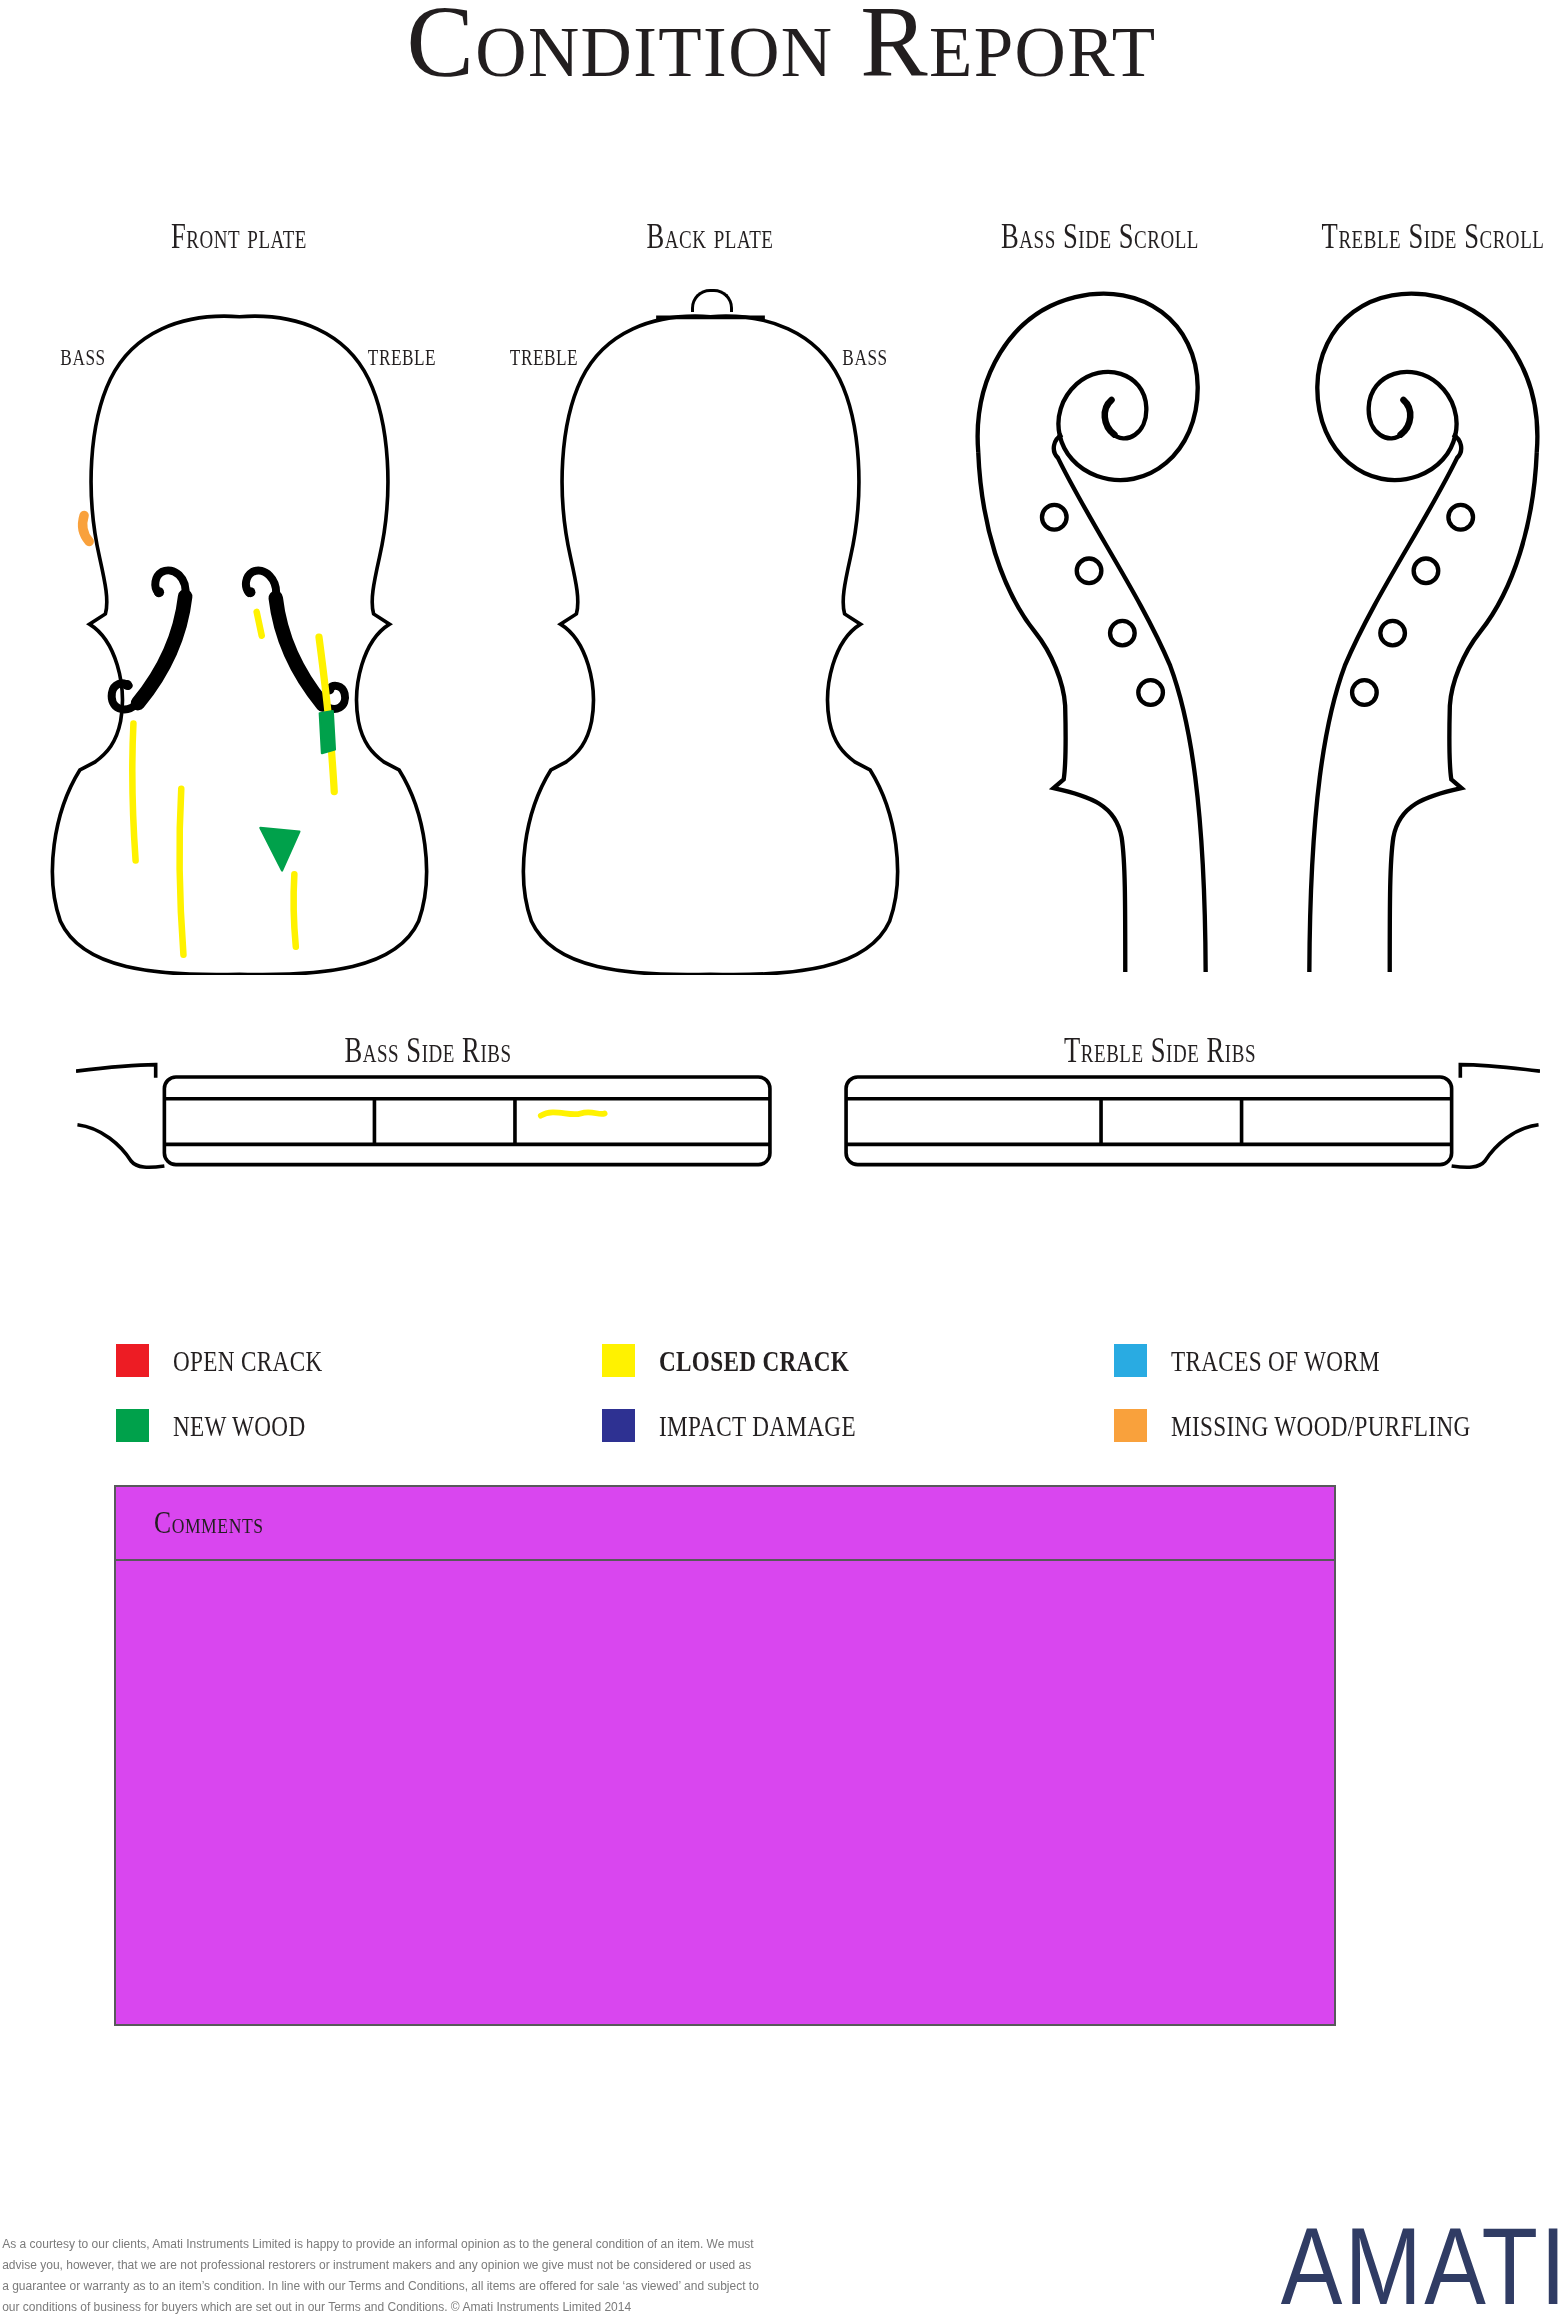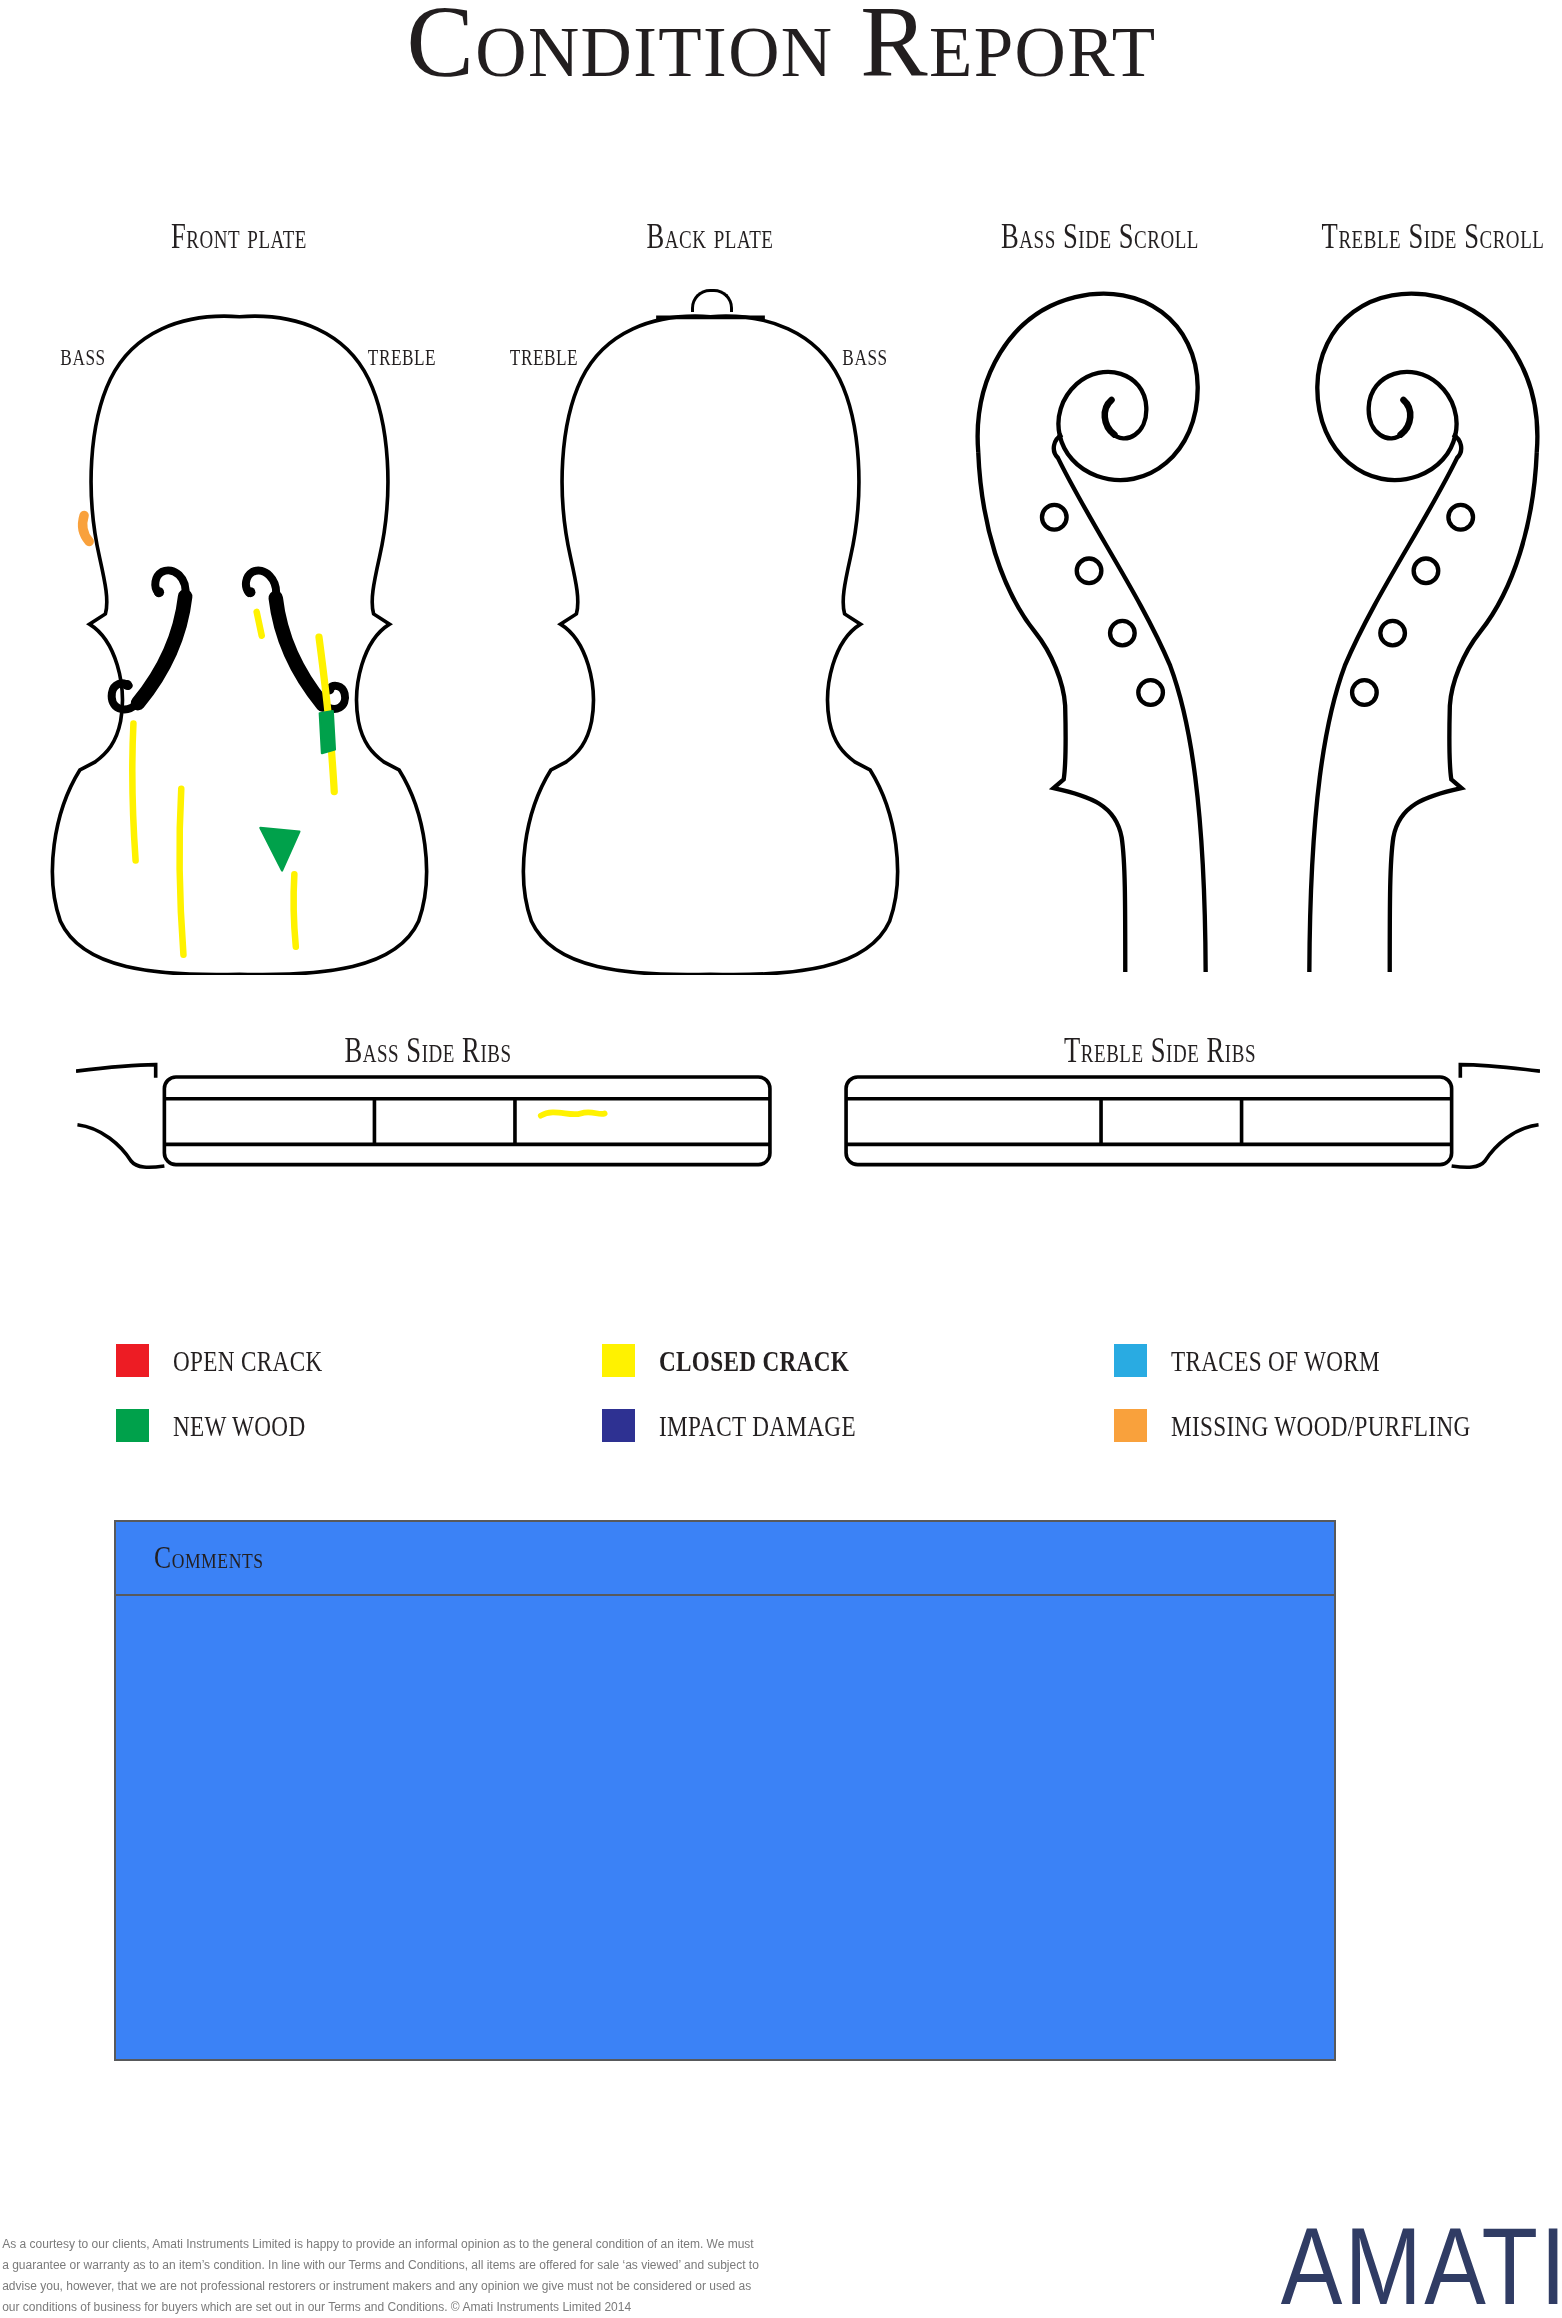--- a/index.html
+++ b/index.html
@@ -30,22 +30,22 @@
     z-index:2;
   }
   .legend-item { position:absolute; height:33px; }
   .swatch { position:absolute; left:0; top:0; width:33px; height:33px; }
   .legend-label {
     position:absolute; left:57px; top:50%;
     font-size:29px; letter-spacing:0.4px; white-space:nowrap;
     transform:translateY(-50%) scaleX(0.8); transform-origin:left center;
   }
   .comments-box {
-    position:absolute; left:114px; top:1520px; width:1222px; height:541px;
-    border:2.2px solid #58595b; box-sizing:border-box; background:#3b82f6;
+    position:absolute; left:114px; top:1485px; width:1222px; height:541px;
+    border:2.2px solid #58595b; box-sizing:border-box; background:#d946ef;
   }
   .comments-head {
     position:absolute; left:38px; top:17.4px;
     font-variant:small-caps; font-size:32px; letter-spacing:0.7px;
     transform:scaleX(0.8); transform-origin:left center;
   }
   .comments-divider {
     position:absolute; left:0; top:72px; width:100%;
     border-top:2.2px solid #58595b;
   }
@@ -185,21 +185,21 @@
   </div>
 
   <div class="comments-box">
     <div class="comments-head">Comments</div>
     <div class="comments-divider"></div>
     <div class="comments-area"></div>
   </div>
 
   <div class="footer">
     <div>As a courtesy to our clients, Amati Instruments Limited is happy to provide an informal opinion as to the general condition of an item. We must</div>
+    <div>advise you, however, that we are not professional restorers or instrument makers and any opinion we give must not be considered or used as</div>
     <div>a guarantee or warranty as to an item’s condition. In line with our Terms and Conditions, all items are offered for sale ‘as viewed’ and subject to</div>
-    <div>advise you, however, that we are not professional restorers or instrument makers and any opinion we give must not be considered or used as</div>
     <div>our conditions of business for buyers which are set out in our Terms and Conditions. © Amati Instruments Limited 2014</div>
   </div>
 
   <div class="logo" style="color: rgb(48, 60, 100);">AMATI</div>
 
 </div>
 
 
 </body></html>

